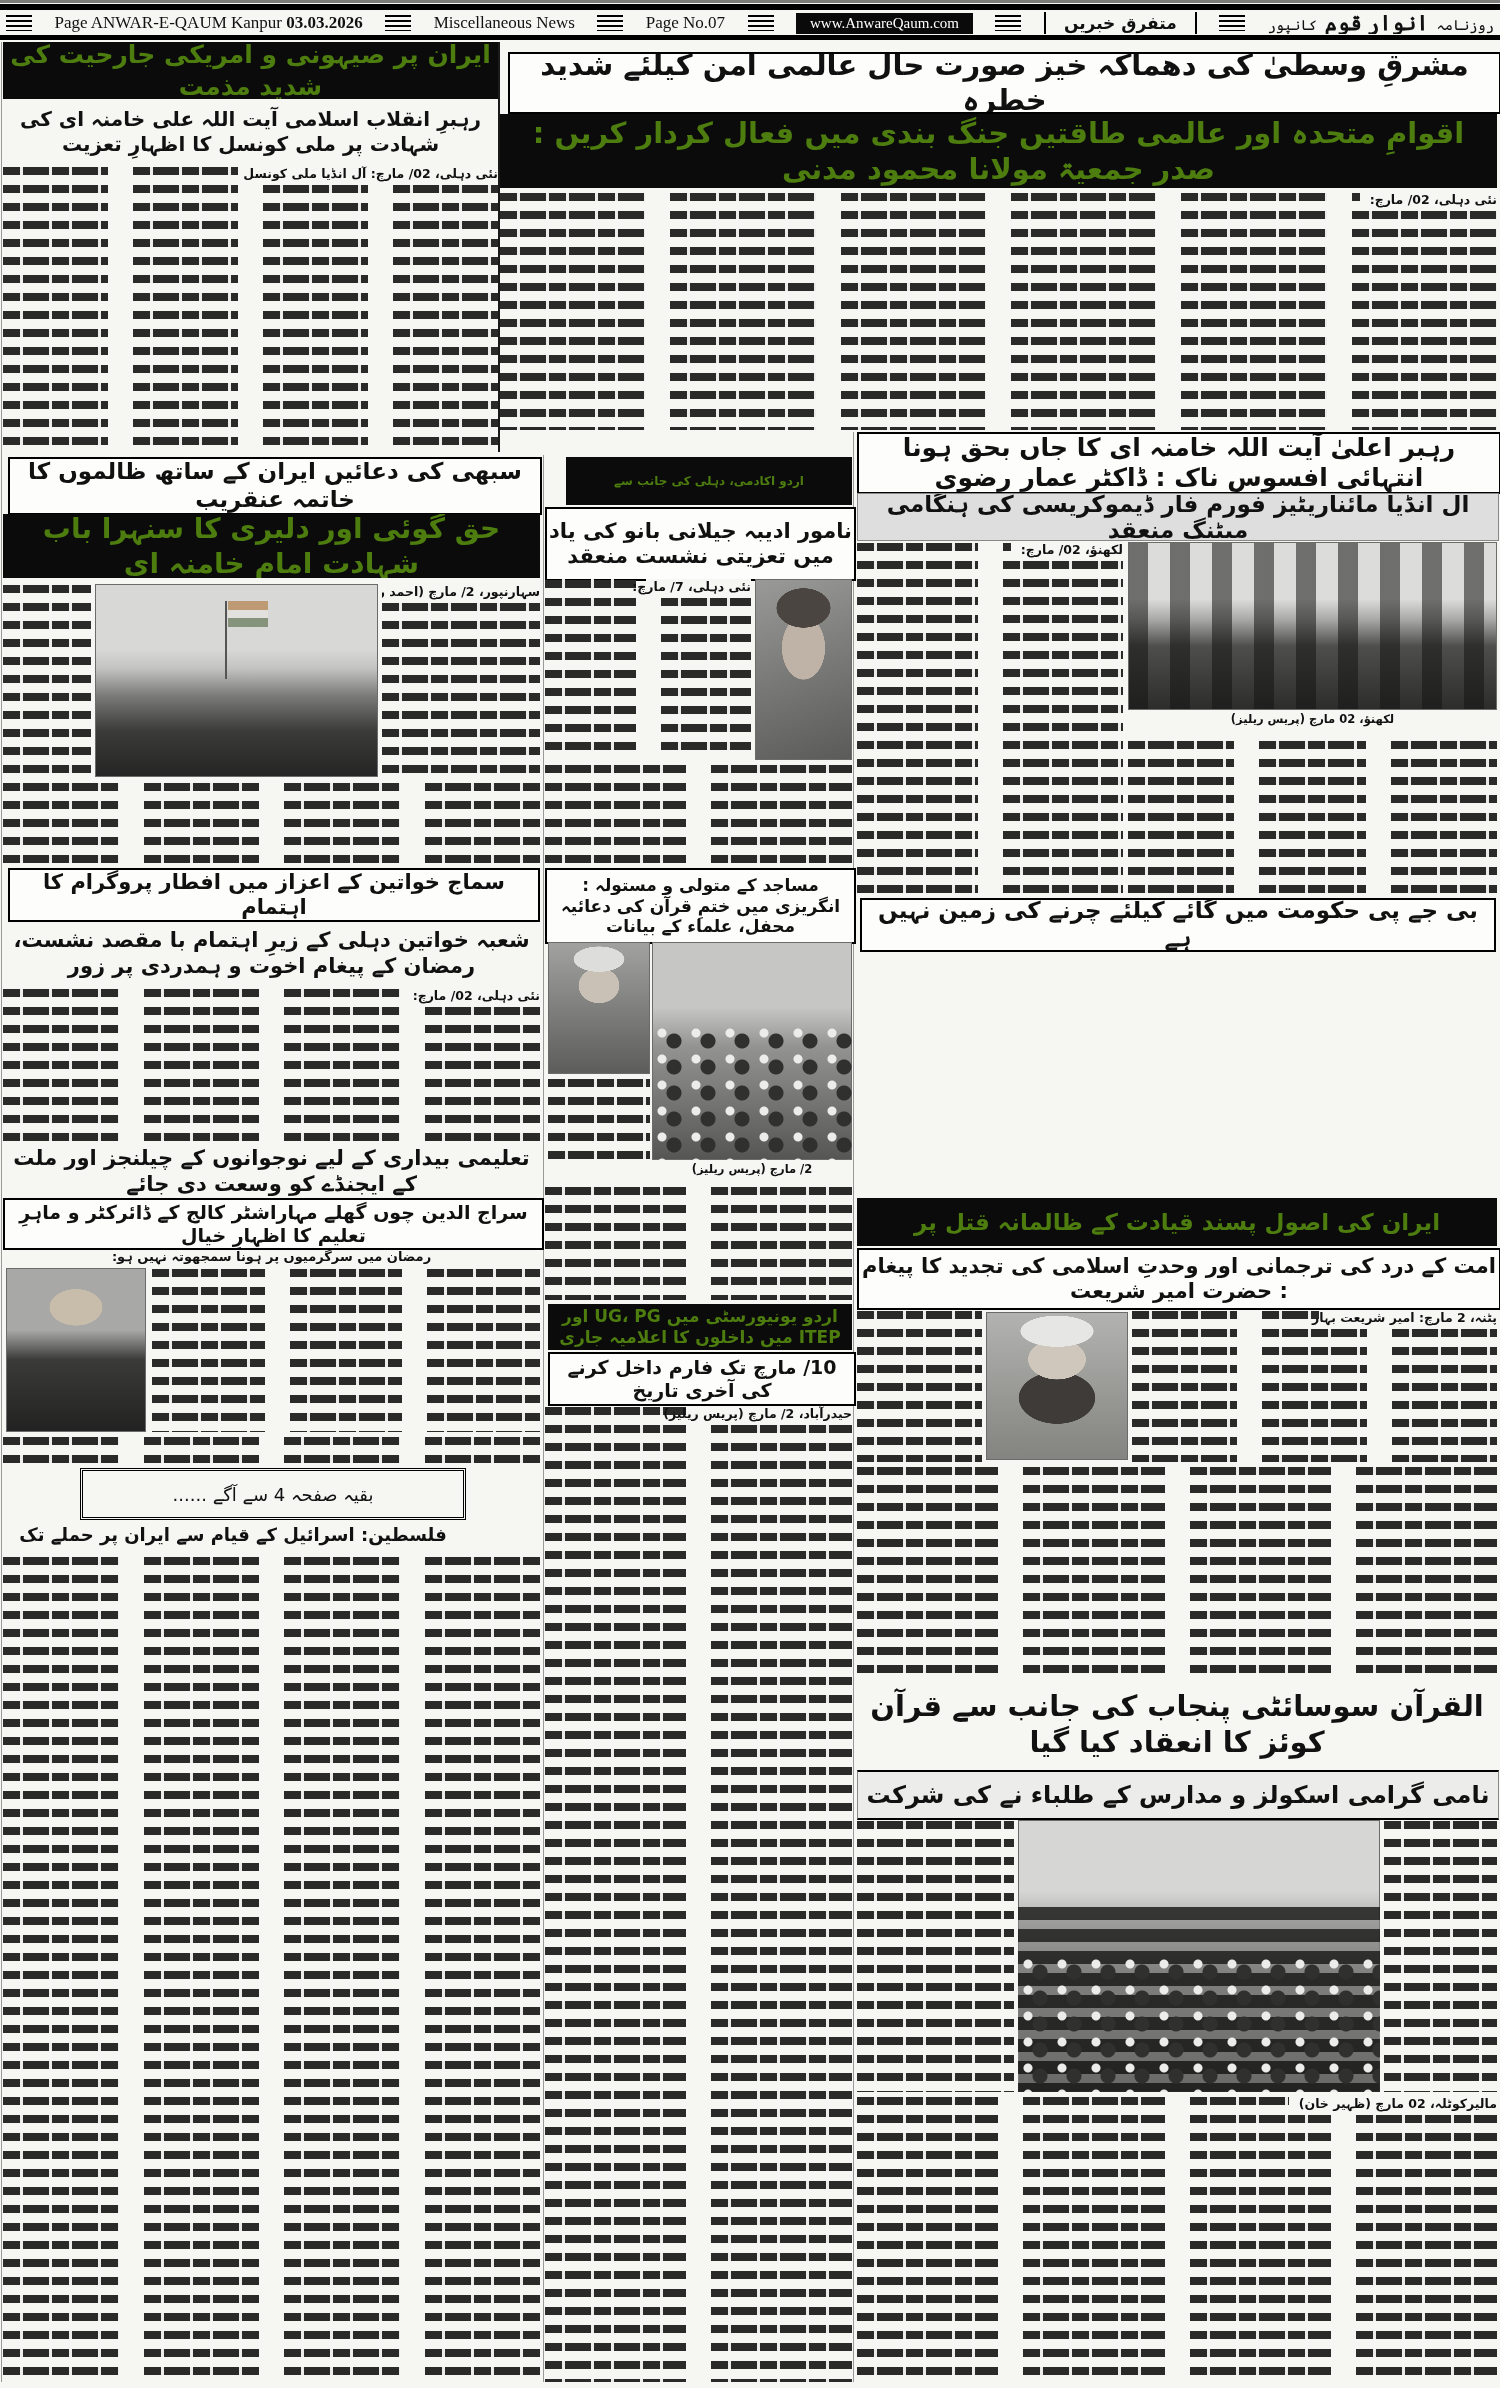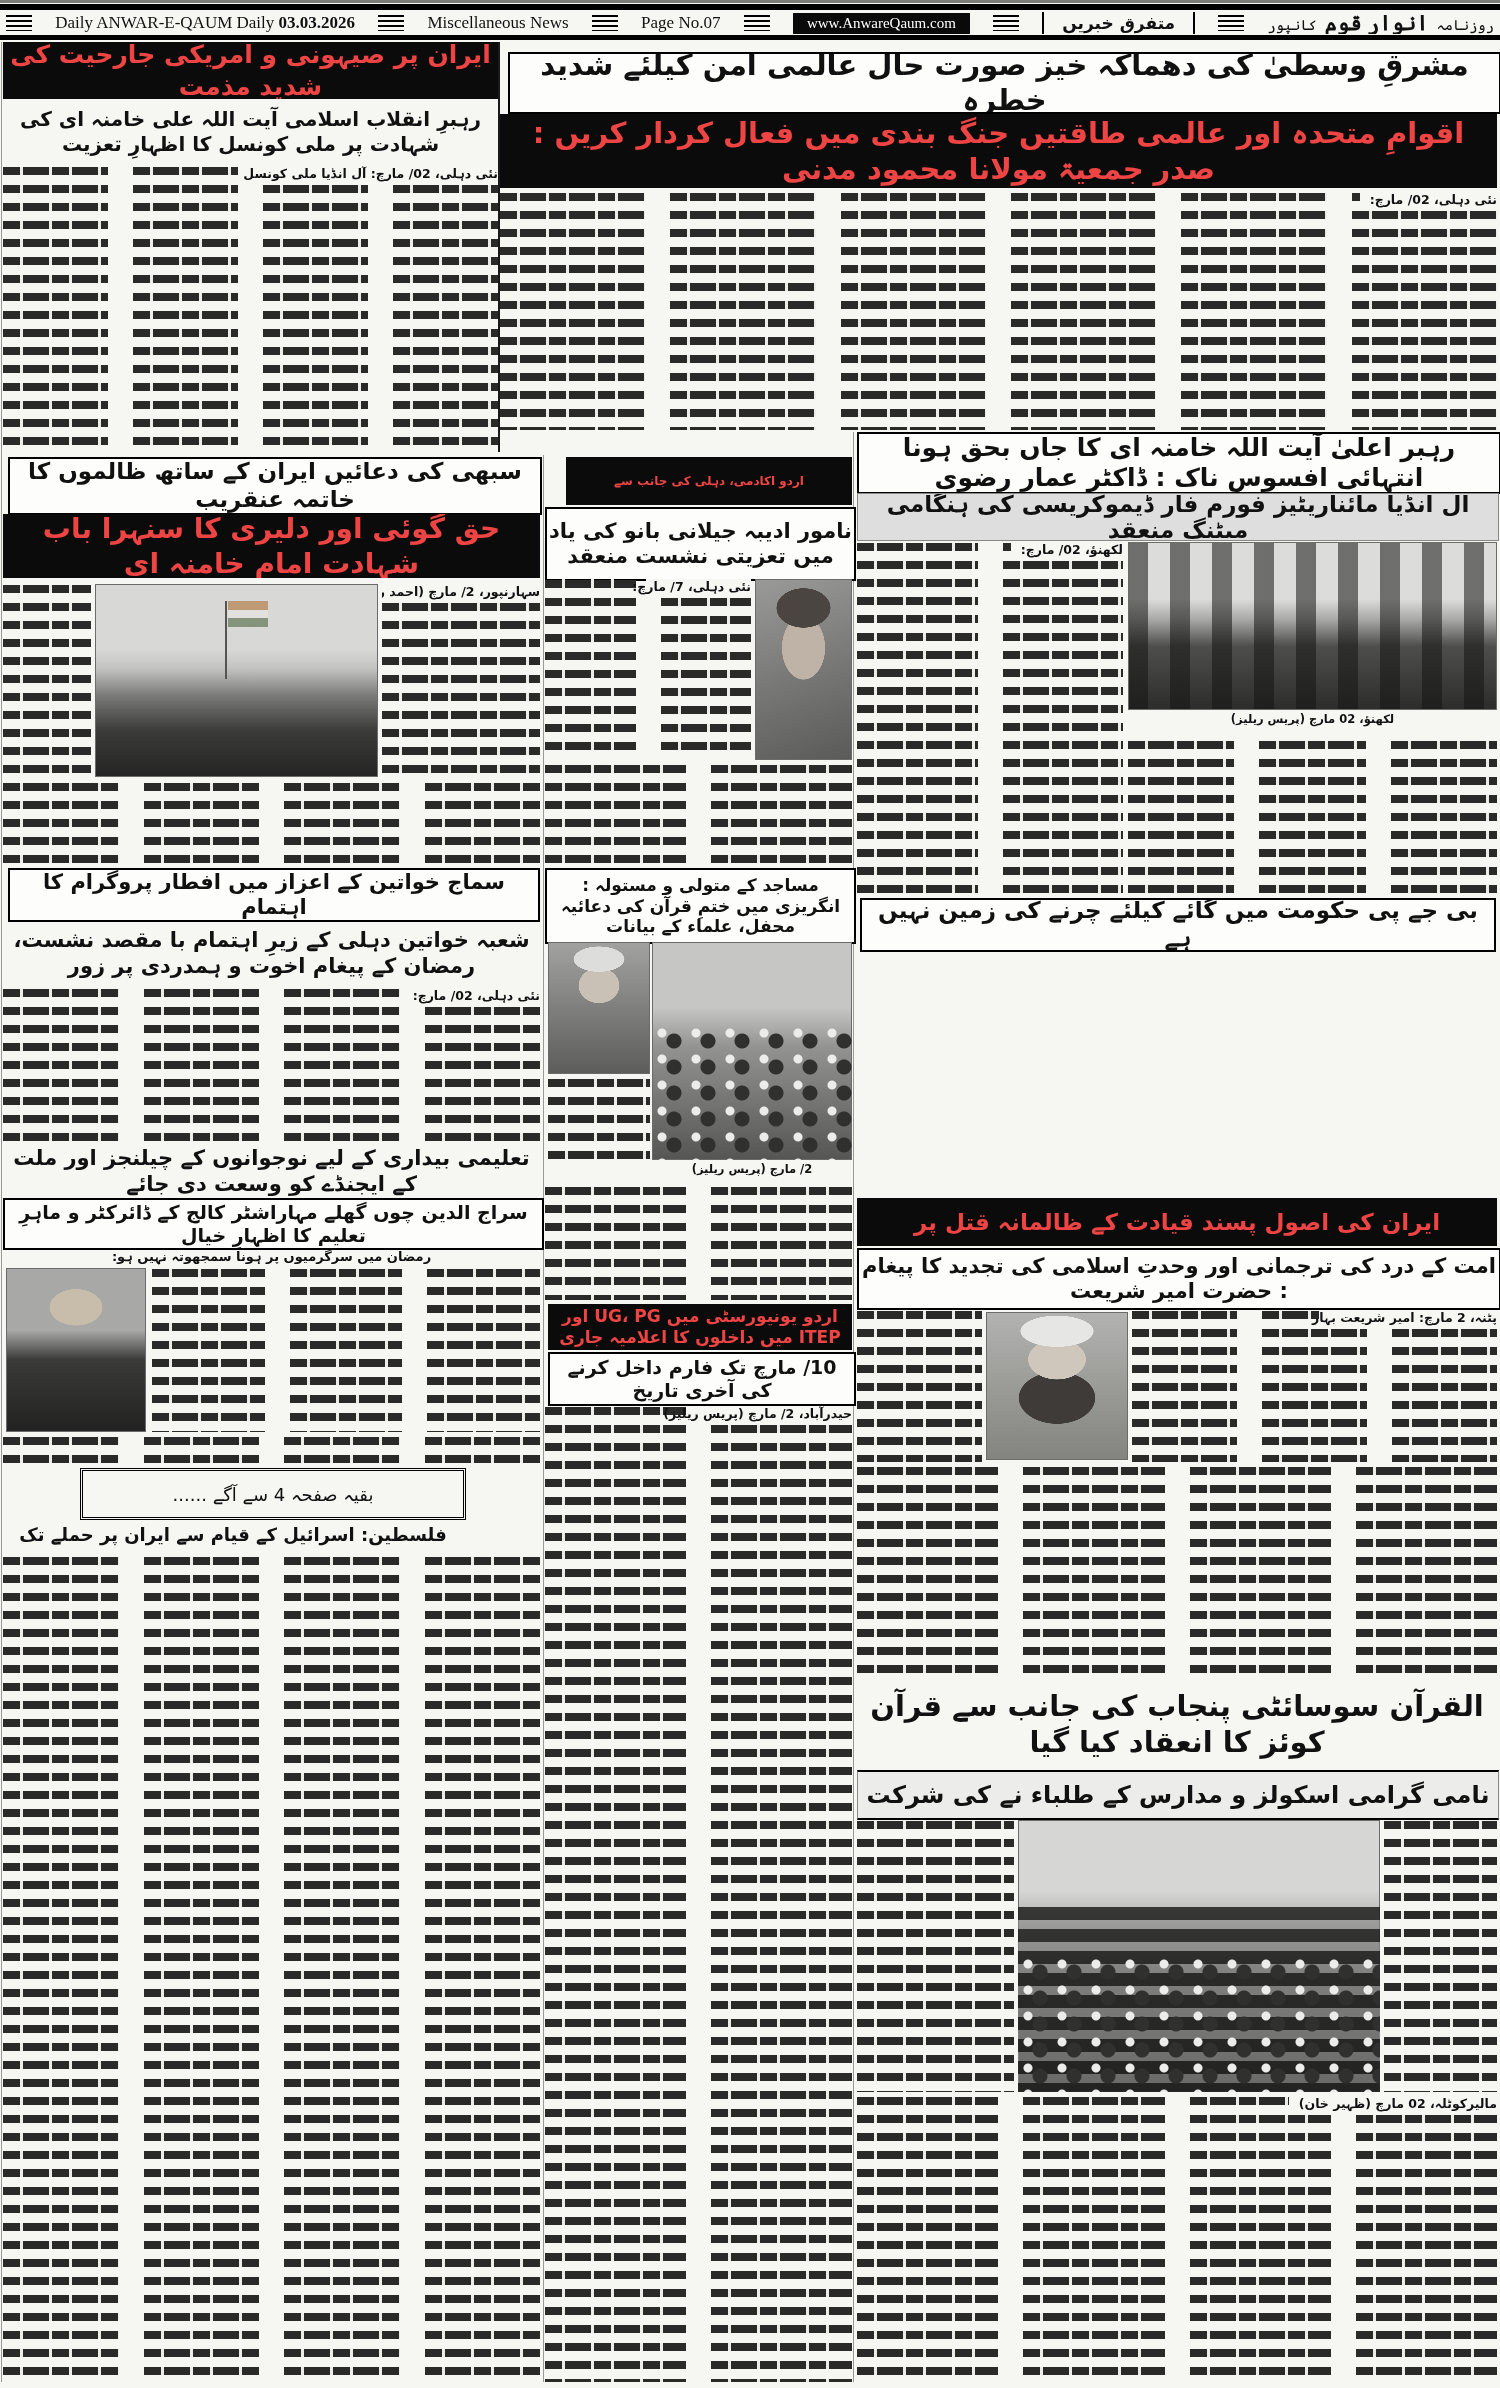--- a/index.html
+++ b/index.html
@@ -11,21 +11,21 @@
   .hdr{display:flex;align-items:center;justify-content:space-between;
        font-family:"Liberation Serif",serif;font-size:17px;white-space:nowrap;}
   .hlines{width:26px;height:16px;flex:0 0 auto;
      background:repeating-linear-gradient(to bottom,#000 0 2px,transparent 2px 5px);}
   .site-box{background:#0a0a0a;color:#fff;padding:2px 14px;font-size:15px;}
   .sec-box{border:2px solid #000;padding:1px 18px;font-family:"DejaVu Sans",sans-serif;
            font-weight:bold;font-size:17px;direction:rtl;}
   .mast{direction:rtl;font-size:14px;display:flex;gap:8px;align-items:baseline;}
   .mast b{font-size:21px;}
   
-  .blackbar{background:#0b0b0b;color:#ef4444;font-weight:bold;text-align:center;direction:rtl;
+  .blackbar{background:#0b0b0b;color:#4d7c0f;font-weight:bold;text-align:center;direction:rtl;
             display:flex;align-items:center;justify-content:center;line-height:1.25;}
   .boxkick{border:2px solid #000;background:#fdfdfc;font-weight:bold;text-align:center;direction:rtl;
            display:flex;align-items:center;justify-content:center;line-height:1.2;}
   .graybar{background:#dedede;border:1px solid #888;font-weight:bold;text-align:center;direction:rtl;
            display:flex;align-items:center;justify-content:center;}
   .plainhead{font-weight:bold;text-align:center;direction:rtl;display:flex;align-items:center;
              justify-content:center;line-height:1.25;}
   .caption{font-size:11.5px;text-align:center;direction:rtl;font-weight:bold;}
   
   .body{display:flex;gap:25px;direction:rtl;position:absolute;overflow:hidden;}
@@ -75,21 +75,21 @@
 </style>
 </head>
 <body>
 
 <div id="page">
 
   <div class="abs hrule" style="left:0;top:0;width:1500px;height:3px;opacity:.5"></div>
   <div class="abs hrule" style="left:0;top:4px;width:1500px;height:6px"></div>
   <div class="abs hdr" style="left:6px;top:12px;width:1488px;height:22px">
     <span class="hlines"></span>
-    <span><span>Daily ANWAR-E-QAUM Daily</span>
+    <span><span>Page ANWAR-E-QAUM Kanpur</span>
       <b>03.03.2026</b></span>
     <span class="hlines"></span>
     <span>Miscellaneous News</span>
     <span class="hlines"></span>
     <span>Page No.07</span>
     <span class="hlines"></span>
     <span class="site-box">www.AnwareQaum.com</span>
     <span class="hlines"></span>
     <span class="sec-box">متفرق خبریں</span>
     <span class="hlines"></span>

